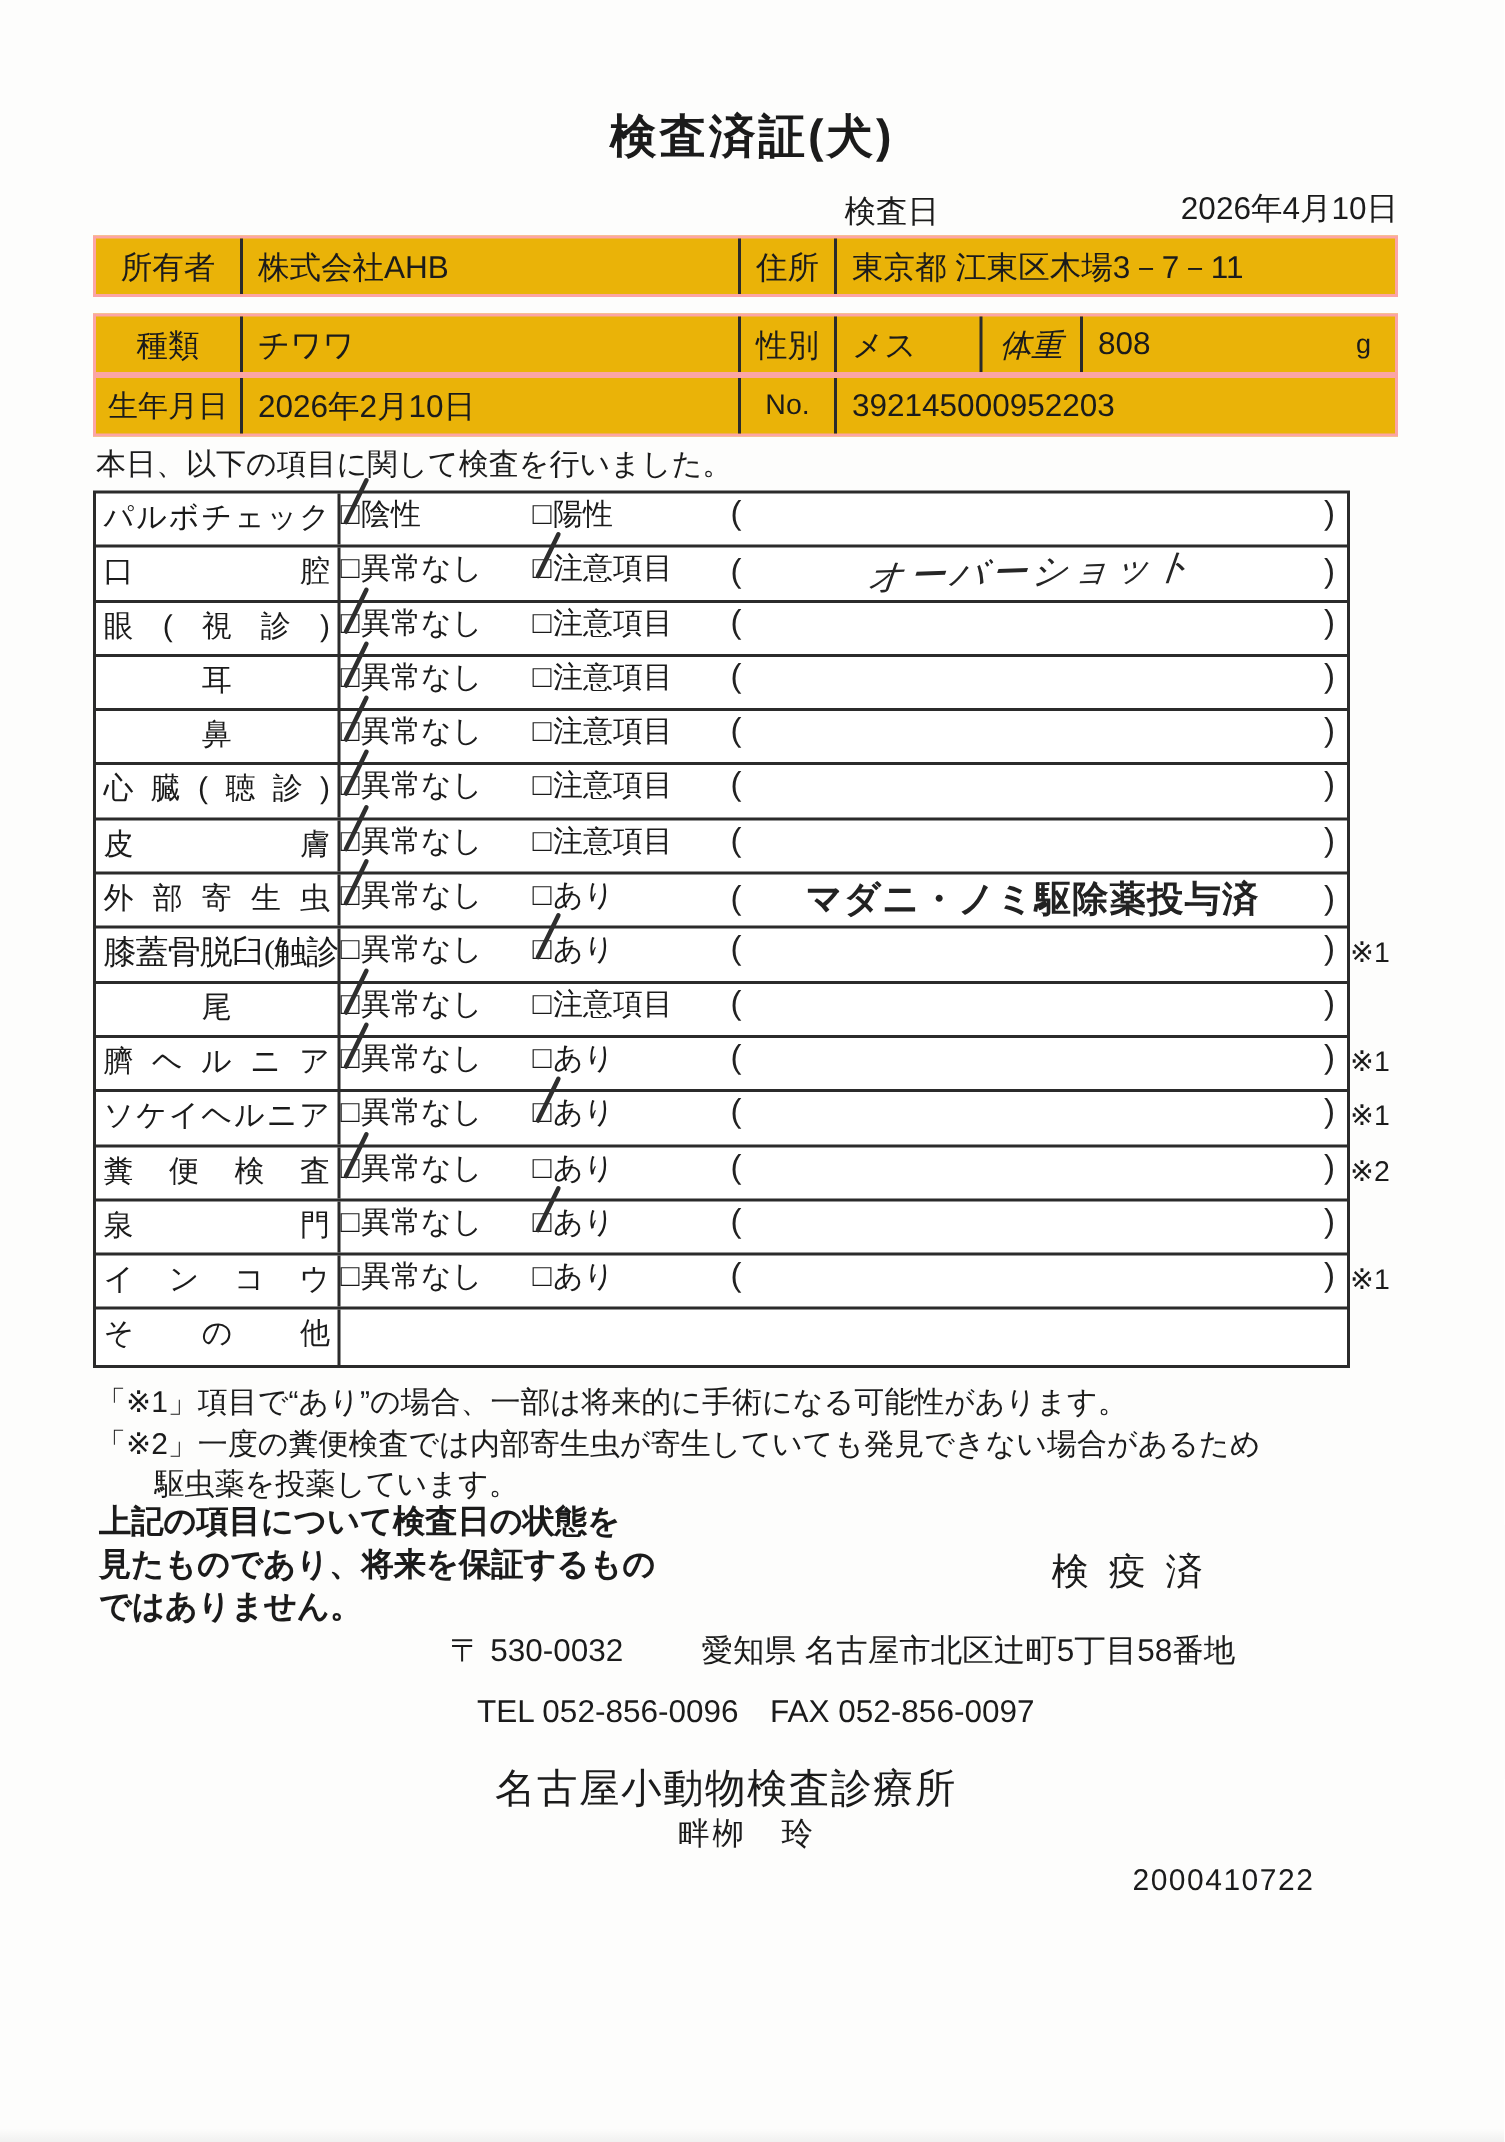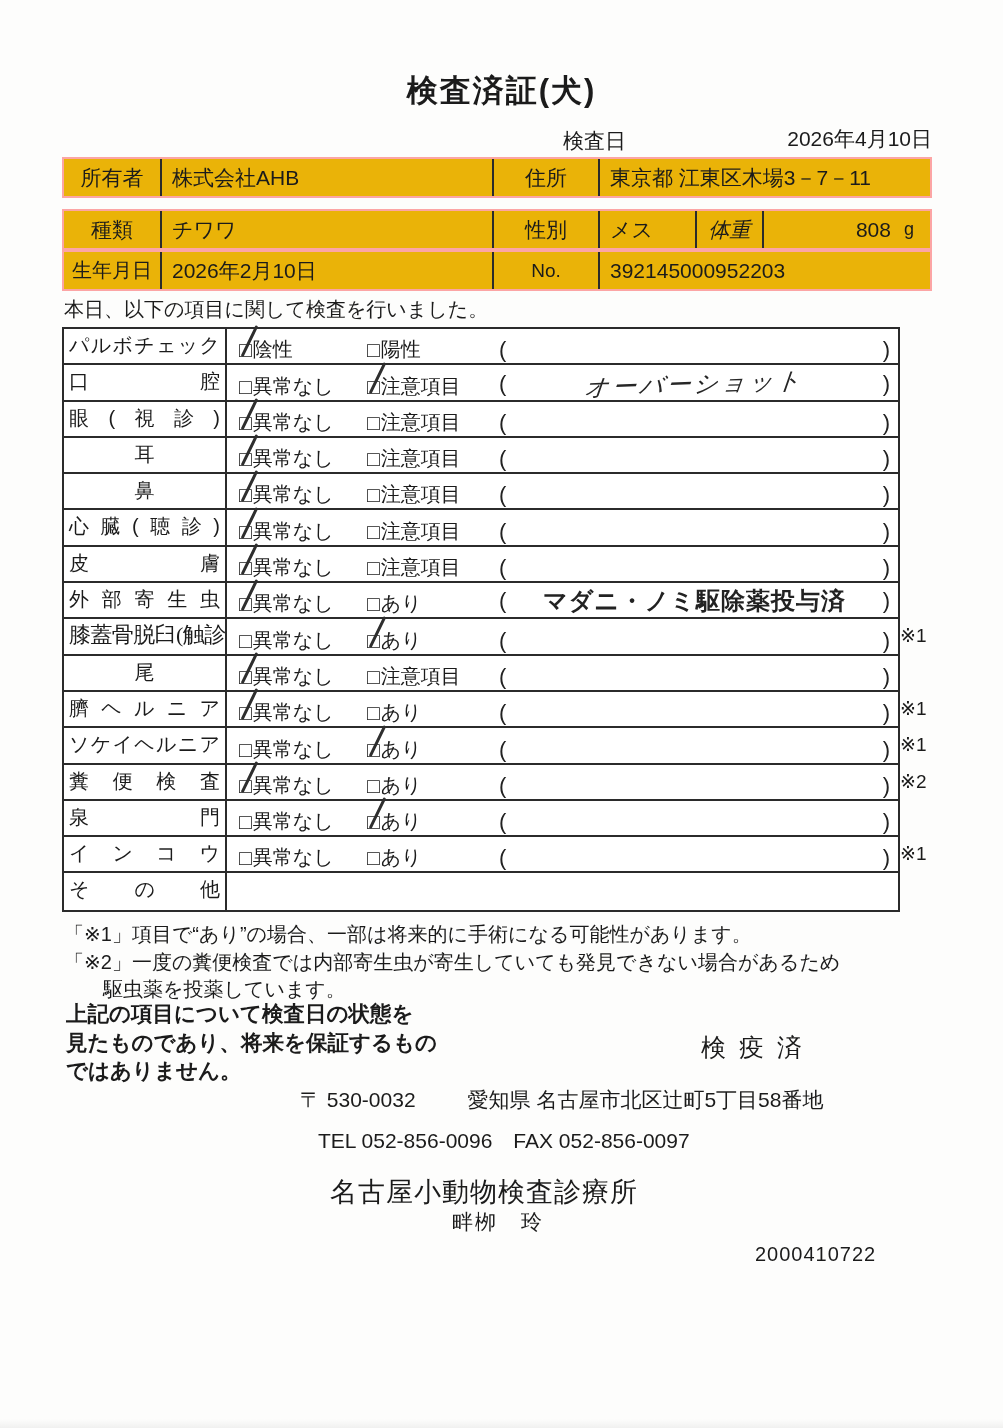--- a/index.html
+++ b/index.html
@@ -17,41 +17,41 @@
   .exam-label { top:127px; left:563px; font-size:21px; }
   .exam-value { top:125px; right:71px; font-size:21px; }
 
   
   .irow { left:62px; width:870px; height:41px; display:flex;
           border:2px solid #fca5a5; background:#eab308; }
   .cell { border-right:2px solid #2b2b2b; display:flex; align-items:center;
           padding:0 10px; font-size:21px; white-space:nowrap; overflow:hidden; }
   .cell:last-child { border-right:none; }
   .cell.lab { justify-content:center; padding:0 4px; }
-  .w98 { width:98px; } .w332 { width:332px; } .w86 { width:106px; }
+  .w98 { width:98px; } .w332 { width:332px; } .w86 { width:64px; }
   .w97 { width:97px; } .w67 { width:67px;font-style:italic; }
   .grow { flex:1; }
   .no-lab { font-size:19px; }
-  .weight-cell { justify-content:flex-end; padding-right:16px;border-radius:13px; }
+  .weight-cell { justify-content:space-between; padding-right:16px;border-radius:13px; }
   .weight-unit { font-size:18px; margin-left:13px; }
 
   .statement { top:296px; left:64px; font-size:20px; }
 
   
   .items { left:62px; top:327px; width:838px; border:2px solid #2b2b2b; background:#fff; }
   .trow { display:flex; align-items:stretch; height:36.3px;
           border-bottom:2px solid #2b2b2b; position:relative; }
   .trow:last-child { border-bottom:none; }
   .row-label { width:163px; border-right:2px solid #2b2b2b;
                padding:0 5px; font-size:20px; line-height:32.5px;
                text-align:justify; text-align-last:justify; white-space:nowrap;
                overflow:hidden; }
   .row-label.single { text-align-last:center; }
   .row-label.long { font-size:22px; letter-spacing:-0.6px;font-family:Liberation Serif, serif; }
-  .row-content { flex:1; display:flex; align-items:flex-end; padding-left:12px; position:relative; }
+  .row-content { flex:1; display:flex; align-items:flex-start; padding-left:0; position:relative; }
   .opt { position:relative; display:flex; align-items:center; font-size:20px; white-space:nowrap; }
   .opt1 { width:128px; } .opt2 { width:132px; }
   .box { font-size:21px; margin-right:1px; line-height:1; }
   .tick { position:absolute; left:0; top:-13px; width:20px; height:36px; pointer-events:none; }
   .tick::after { content:""; position:absolute; left:9px; top:1px; width:2.5px; height:34px;
                  background:#2e2e2e; transform:rotate(26deg); border-radius:2px; }
   .paren-zone { flex:1; display:flex; align-items:center; padding-right:8px;
                 font-size:22px; color:#222; }
   .paren-content { flex:1; text-align:center; font-size:20px; overflow:visible; white-space:nowrap; }
   .paren-content.handwritten { font-style:italic; font-size:24px; letter-spacing:3px;

